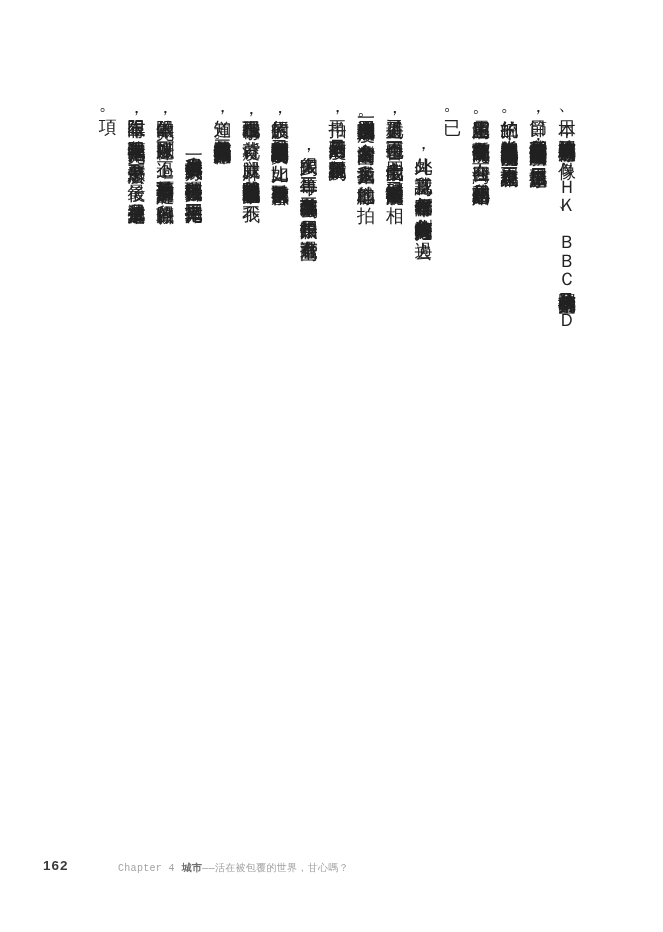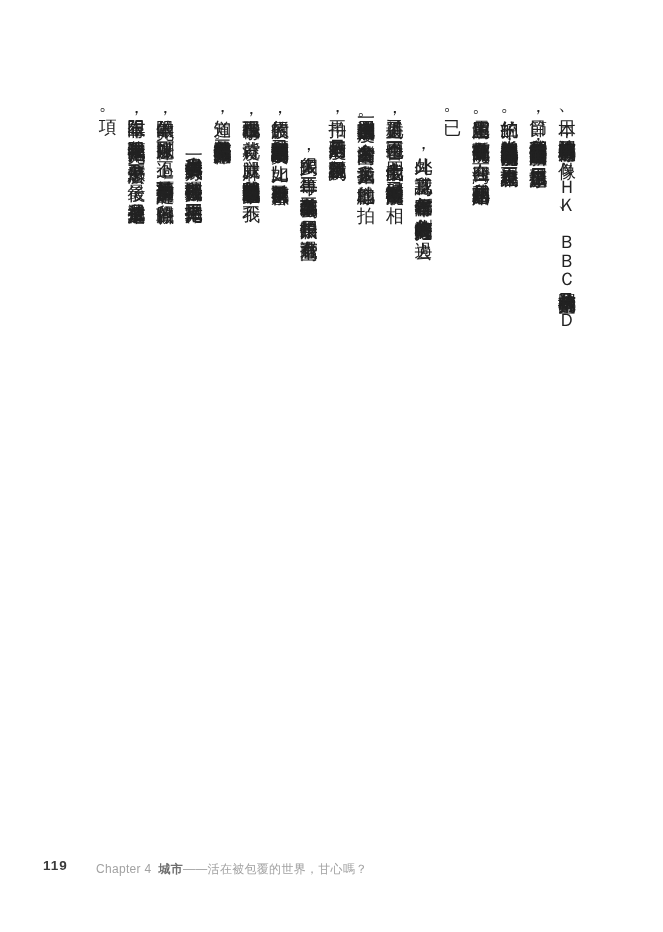--- a/index.html
+++ b/index.html
@@ -41,24 +41,24 @@
     left: 43px;
     top: 858px;
     font-family: "Liberation Sans", sans-serif;
     font-weight: bold;
     font-size: 13.5px;
     color: #3a3a3a;
     letter-spacing: 1px;
   }
   .footer-chapter {
     position: absolute;
-    left: 96px;
+    left: 118px;
     top: 861px;
-    font-family: Liberation Sans, sans-serif;
-    font-size: 12px;
+    font-family: Liberation Mono, monospace;
+    font-size: 10px;
     color: #a2a2a2;
     letter-spacing: 0.3px;
     white-space: nowrap;
   }
   .chapter-name {
     font-weight: bold;
     color: #6e6e6e;
     margin-left: 7px;
   }
   .chapter-subtitle {
@@ -83,19 +83,19 @@
       <div class="vline indent">很多人問，再等三年，難道三年眞的等不下去嗎？長年拍照用眼，還有高空飛</div>
       <div class="vline">行的疲累，我已經意識到體力開始走下坡的事實。比如，以前飛一整天都不會累，</div>
       <div class="vline">現在飛三個小時，背就痠，腿就麻。我的眼睛也開始出現些微的老花眼現象。我不</div>
       <div class="vline">知道，三年後我還有沒有體力去執行動態拍攝的工作。</div>
       <div class="vline indent">我也考慮過另一個折衷的方式：辦理留職停薪去拍片子，拍完再回來把工作</div>
       <div class="vline">的年限做完，剛好可以退休。不過，拍片是一項長遠而不確定的計畫，留職停薪的</div>
       <div class="vline">年限有限，萬一我沒在年限內把片子拍完，那要怎麼辦？最後，我還是放棄這個選</div>
       <div class="vline">項。</div>
     </main>
 
-  <span class="footer-pageno">119</span>
+  <span class="footer-pageno">162</span>
 
   <div class="footer-chapter">
     <span>Chapter 4</span><span class="chapter-name">城市</span><span class="chapter-subtitle">——活在被包覆的世界，甘心嗎？</span>
   </div>
 
 </div>
 
 </body></html>

